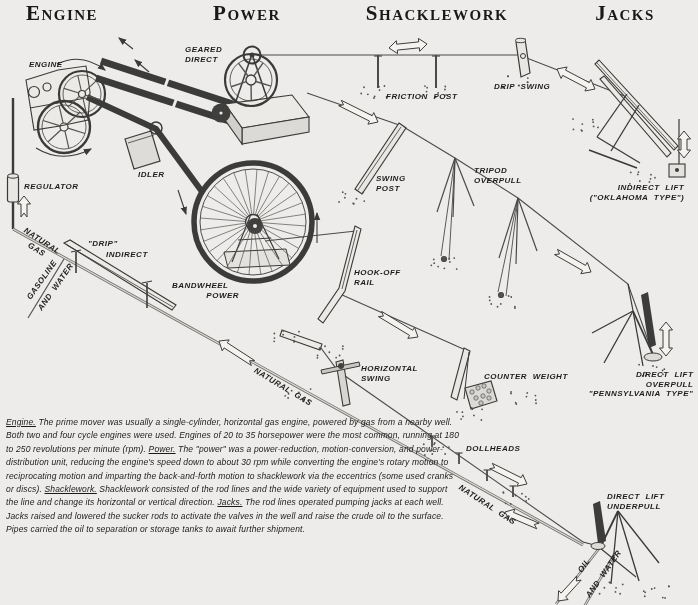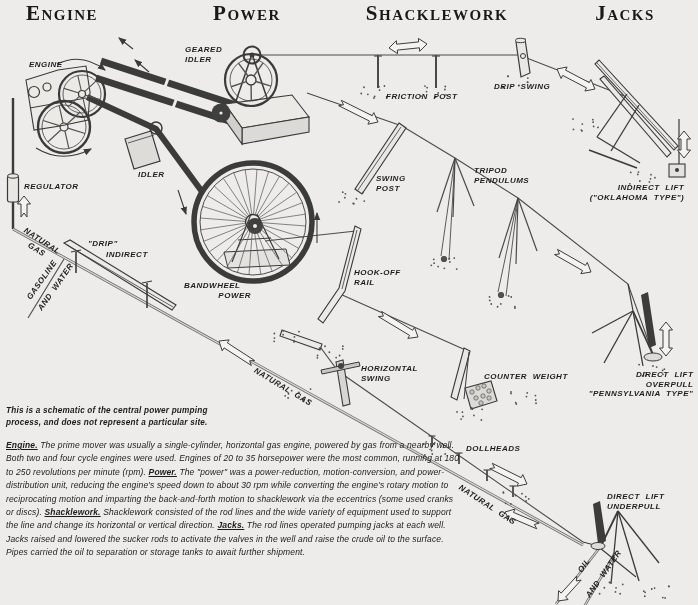--- a/index.html
+++ b/index.html
@@ -7,21 +7,21 @@
          font-family:"Liberation Sans",sans-serif;}
   .heading{position:absolute;transform:translateX(-50%);font-family:"Liberation Serif",serif;
            font-variant:small-caps;font-weight:700;font-size:21px;letter-spacing:1.5px;color:#191917;
            white-space:pre;}
   .dlabel{position:absolute;font-style:italic;font-weight:700;font-size:8px;line-height:9.5px;
           letter-spacing:0.5px;word-spacing:3px;color:#1d1d1b;white-space:pre;transform-origin:left top;}
   .dlabel.center{text-align:right;}
   #notes{position:absolute;left:6px;top:405px;width:456px;color:#1b1b19;}
   .intro-line{font-style:italic;font-weight:700;font-size:8.2px;line-height:11.5px;letter-spacing:0.2px;}
   #paragraph{margin-top:11px;font-style:italic;font-size:8.5px;line-height:13.4px;letter-spacing:0.15px;}
-  #paragraph .term{font-weight:700;text-decoration:underline;}
+  #paragraph .term{font-weight:400;text-decoration:underline;}
   svg{position:absolute;left:0;top:0;}
   .ink{stroke:#3a3a38;fill:none;}
   .wood{fill:#eceae6;stroke:#3a3a38;stroke-width:1.1;}
 </style>
 </head>
 <body>
 
 <div id="stage">
 
   <svg id="art" width="700" height="605" viewBox="0 0 700 605">
@@ -468,56 +468,52 @@
 
   <div id="headings">
       <div class="heading" style="left: 62px; top: 1px;">Engine</div>
       <div class="heading" style="left: 247px; top: 1px;">Power</div>
       <div class="heading" style="left: 437px; top: 1px;">Shacklework</div>
       <div class="heading" style="left: 625px; top: 1px;">Jacks</div>
     </div>
   <div id="labels">
       <div class="dlabel" style="left: 29px; top: 60px;">ENGINE</div>
       <div class="dlabel" style="left: 185px; top: 45px;">GEARED
-IDLER</div>
+DIRECT</div>
       <div class="dlabel" style="left: 138px; top: 170px;">IDLER</div>
       <div class="dlabel" style="left: 24px; top: 182px;">REGULATOR</div>
       <div class="dlabel" style="left: 27px; top: 226px; transform: rotate(33deg);">NATURAL
   GAS</div>
       <div class="dlabel" style="left: 88px; top: 239px;">"DRIP"</div>
       <div class="dlabel" style="left: 106px; top: 250px;">INDIRECT</div>
       <div class="dlabel" style="left: 25px; top: 296px; transform: rotate(-55deg);">GASOLINE</div>
       <div class="dlabel" style="left: 36px; top: 307px; transform: rotate(-55deg);">AND WATER</div>
-      <div class="dlabel" style="left: 184px; top: 281px;">BANDWHEEL
+      <div class="dlabel" style="left: 172px; top: 281px;">BANDWHEEL
       POWER</div>
       <div class="dlabel" style="left: 386px; top: 92px; font-style: italic;">FRICTION POST</div>
       <div class="dlabel" style="left: 494px; top: 82px;">DRIP SWING</div>
       <div class="dlabel" style="left: 376px; top: 174px;">SWING
 POST</div>
       <div class="dlabel" style="left: 474px; top: 166px;">TRIPOD
-PENDULUMS</div>
+OVERPULL</div>
       <div class="dlabel center" style="left: 637px; top: 183px; transform: translateX(-50%);">INDIRECT LIFT
 ("OKLAHOMA TYPE")</div>
       <div class="dlabel" style="left: 354px; top: 268px;">HOOK-OFF
 RAIL</div>
       <div class="dlabel" style="left: 361px; top: 364px; font-style: italic;">HORIZONTAL
 SWING</div>
       <div class="dlabel" style="left: 484px; top: 372px;">COUNTER WEIGHT</div>
       <div class="dlabel center" style="left: 641px; top: 370px; transform: translateX(-50%);">DIRECT LIFT
 OVERPULL
 "PENNSYLVANIA TYPE"</div>
       <div class="dlabel" style="left: 257px; top: 366px; transform: rotate(31deg);">NATURAL GAS</div>
       <div class="dlabel" style="left: 466px; top: 444px;">DOLLHEADS</div>
       <div class="dlabel" style="left: 462px; top: 483px; transform: rotate(33deg);">NATURAL GAS</div>
       <div class="dlabel" style="left: 607px; top: 492px;">DIRECT LIFT
 UNDERPULL</div>
       <div class="dlabel" style="left: 576px; top: 569px; transform: rotate(-55deg);">OIL</div>
       <div class="dlabel" style="left: 584px; top: 594px; transform: rotate(-55deg);">AND WATER</div>
     </div>
 
   <div id="notes">
-    <div id="intro">
-        <div class="intro-line">This is a schematic of the central power pumping</div>
-        <div class="intro-line">process, and does not represent a particular site.</div>
-      </div>
     <div id="paragraph"><span class="term">Engine.</span><span> The prime mover was usually a single-cylinder, horizontal gas engine, powered by gas from a nearby well. Both two and four cycle engines were used. Engines of 20 to 35 horsepower were the most common, running at 180 to 250 revolutions per minute (rpm). </span><span class="term">Power.</span><span> The "power" was a power-reduction, motion-conversion, and power-distribution unit, reducing the engine's speed down to about 30 rpm while converting the engine's rotary motion to reciprocating motion and imparting the back-and-forth motion to shacklework via the eccentrics (some used cranks or discs). </span><span class="term">Shacklework.</span><span> Shacklework consisted of the rod lines and the wide variety of equipment used to support the line and change its horizontal or vertical direction. </span><span class="term">Jacks.</span><span> The rod lines operated pumping jacks at each well. Jacks raised and lowered the sucker rods to activate the valves in the well and raise the crude oil to the surface. Pipes carried the oil to separation or storage tanks to await further shipment.</span></div>
   </div>
 </div>
 
 </body></html>

